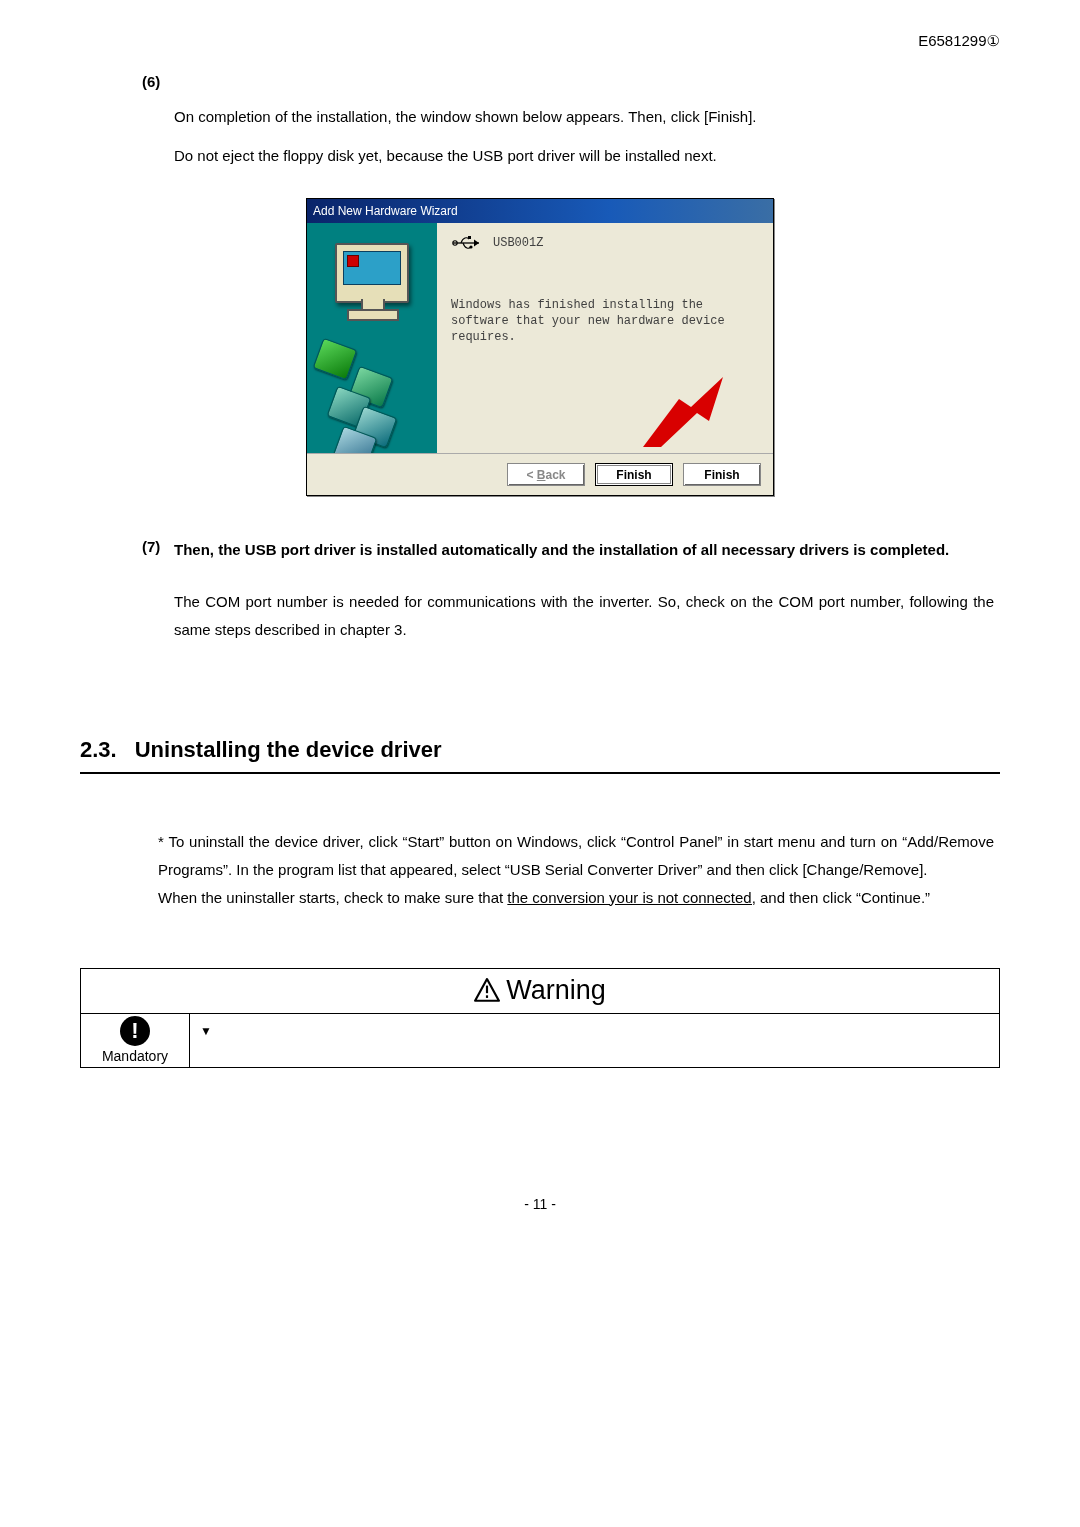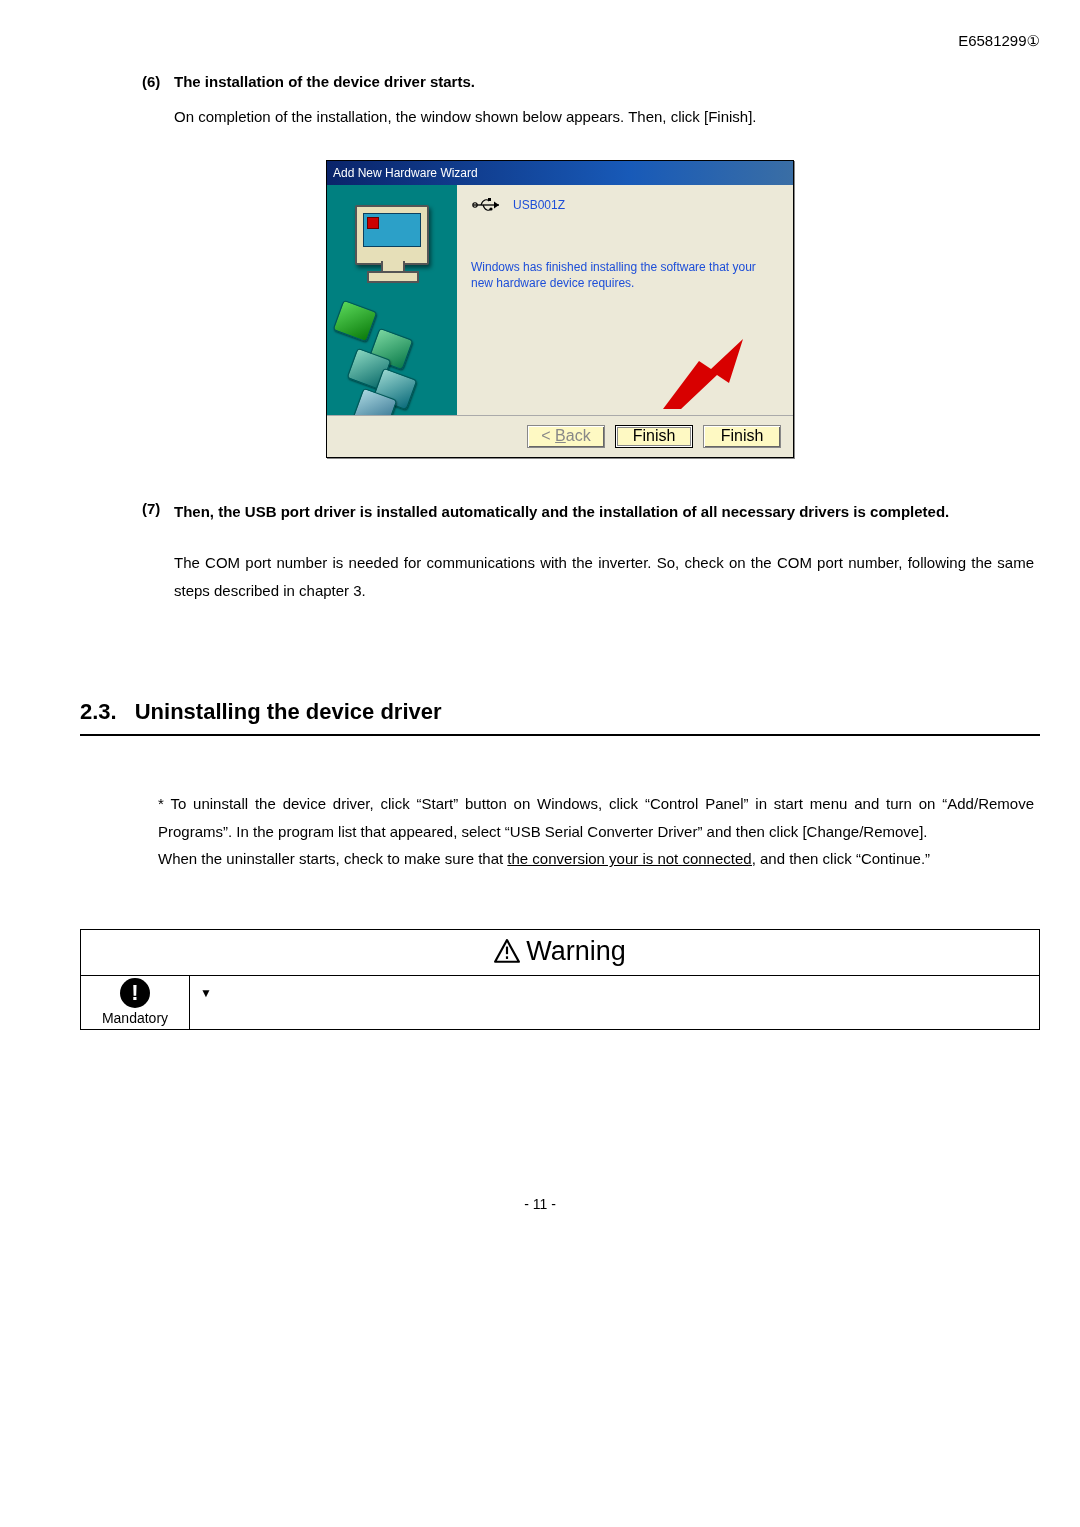--- a/index.html
+++ b/index.html
@@ -7,21 +7,21 @@
     background: #fff;
     font-family: Arial, "Helvetica Neue", Helvetica, sans-serif;
     color: #000;
     font-size: 15px;
     line-height: 1.5;
   }
   .page {
     box-sizing: border-box;
     width: 1080px;
     height: 1239px;
-    padding: 30px 40px 30px 80px;
+    padding: 30px 80px 30px 80px;
     position: relative;
   }
   .doc-num {
     text-align: right;
     font-size: 15px;
     margin-bottom: 18px;
     font-family: Arial, sans-serif;
   }
   .step6-head {
     display: flex;
@@ -124,21 +124,22 @@
   .disk.d1 { left: 0; top: 0; background: linear-gradient(135deg,#5ad75a,#0a7a0a);}
   .disk.d2 { left: 36px; top: 28px; background: linear-gradient(135deg,#7ad7a0,#0a7a4a);}
   .disk.d3 { left: 14px; top: 48px; background: linear-gradient(135deg,#8ad7c0,#0a6a6a);}
   .disk.d4 { left: 40px; top: 68px; background: linear-gradient(135deg,#9ad7d0,#0a6a7a);}
   .disk.d5 { left: 20px; top: 88px; background: linear-gradient(135deg,#aad7e0,#2a6a8a);}
 
   .dlg-right {
     flex: 1;
     padding: 10px 14px 10px 14px;
     position: relative;
-    color: #1d4ed8;
+    color: #404040;
+    font-family: Liberation Mono, monospace;
   }
   .dev-row { display: flex; align-items: center; gap: 10px; margin-bottom: 44px; }
   .dev-icon {
     width: 32px; height: 20px;
     position: relative;
     display: inline-block;
   }
   .dev-icon svg { width: 32px; height: 20px; }
   .dev-label { font-size: 12px; }
   .finish-text { font-size: 12px; line-height: 1.35; }
@@ -155,26 +156,27 @@
     background: #ece9d8;
     border-top: 1px solid #aaa;
     display: flex;
     justify-content: flex-end;
     gap: 10px;
     padding: 9px 12px;
   }
   .win-btn {
     min-width: 78px;
     height: 23px;
-    font-size: 16px;
+    font-size: 12px;
     font-family: "Tahoma", sans-serif;
-    background: #fef9c3;
+    background: #ffffff;
     border: 1px solid #888;
     box-shadow: inset 1px 1px 0 #fff, inset -1px -1px 0 #666;
     cursor: pointer;
+    font-weight: bold;
   }
   .win-btn.disabled { color: #888; cursor: default; }
   .win-btn.default { border: 1px solid #000; box-shadow: inset 0 0 0 1px #fff, inset 0 0 0 2px #888; }
   .win-btn u { text-decoration: underline; }
 
   
   .step7-head {
     display: flex;
     font-weight: bold;
     font-size: 15px;
@@ -289,24 +291,24 @@
 </style>
 </head>
 <body>
 
 <div class="page">
 
   <div class="doc-num">E6581299①</div>
 
   <div class="step6-head">
     <span class="step6-num">(6)</span>
-    <span>The installation of the device driver starts.</span>
   </div>
   <div class="step6-body">
     <p>On completion of the installation, the window shown below appears. Then, click [Finish].</p>
+    <p>Do not eject the floppy disk yet, because the USB port driver will be installed next.</p>
   </div>
 
   <div class="dialog-wrap">
     <div class="dialog">
       <div class="titlebar">Add New Hardware Wizard</div>
       <div class="dlg-body">
         <div class="dlg-left">
           <div class="monitor">
             <div class="stand"></div>
               <div class="base"></div>

